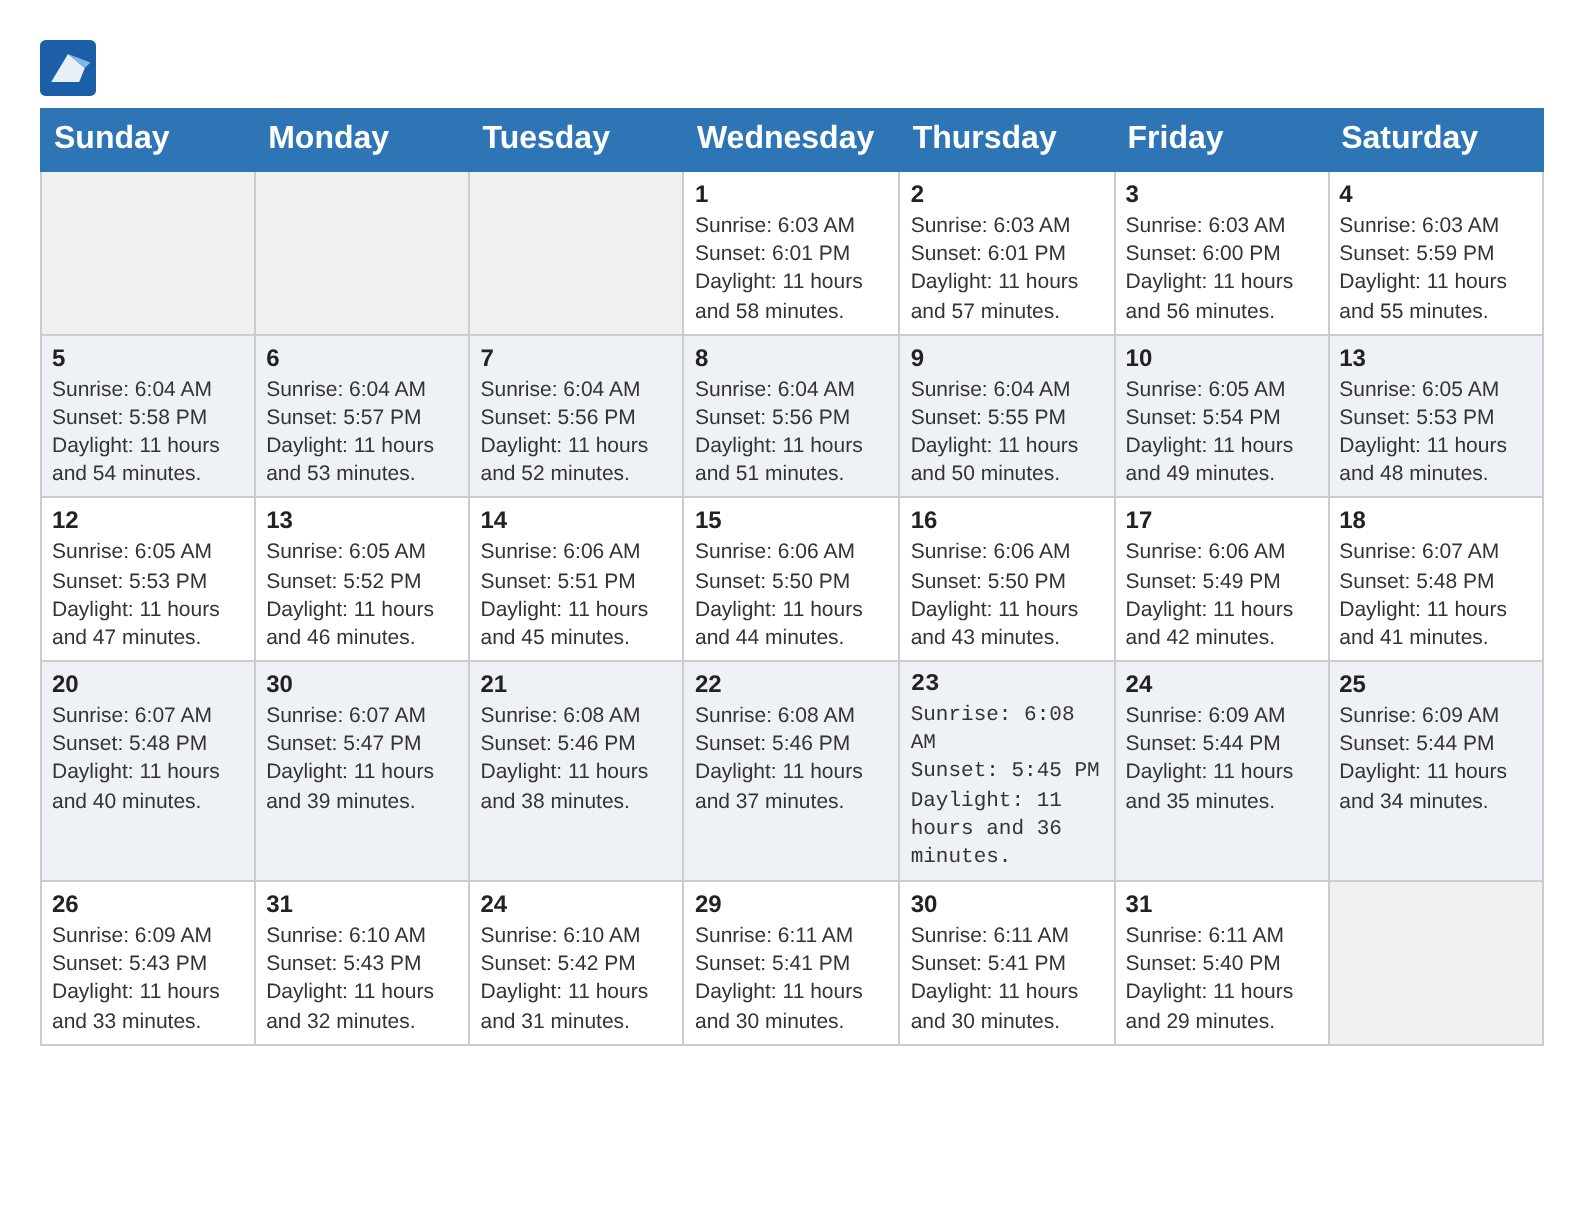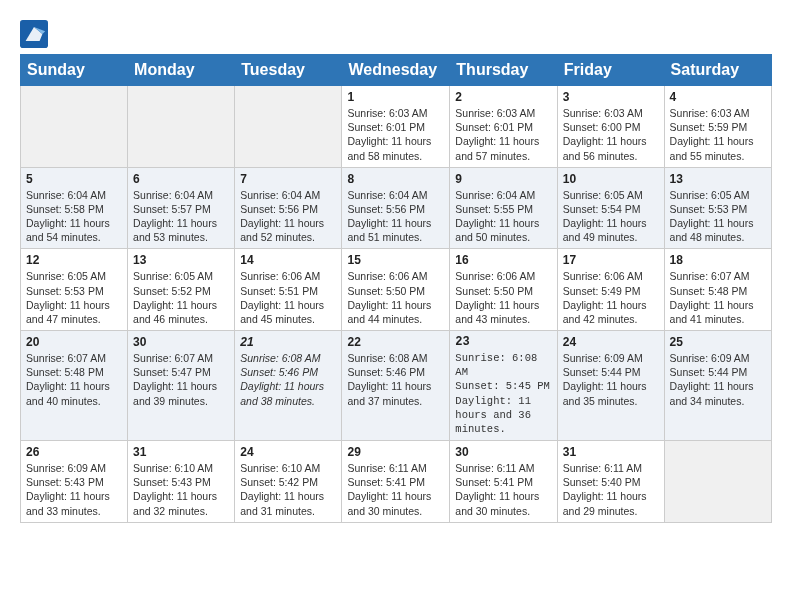--- a/index.html
+++ b/index.html
@@ -244,21 +244,21 @@
           <div class="day-info" style="white-space: pre-line;">Sunrise: 6:07 AM
 Sunset: 5:48 PM
 Daylight: 11 hours and 40 minutes.</div>
         </td>
         <td style="background: rgb(238, 242, 247);">
           <span class="day-number">30</span>
           <div class="day-info" style="white-space: pre-line;">Sunrise: 6:07 AM
 Sunset: 5:47 PM
 Daylight: 11 hours and 39 minutes.</div>
         </td>
-        <td style="background: rgb(238, 242, 247); font-style: italic;">
+        <td style="background: rgb(238, 242, 247);">
           <span class="day-number">21</span>
           <div class="day-info" style="white-space: pre-line;">Sunrise: 6:08 AM
 Sunset: 5:46 PM
 Daylight: 11 hours and 38 minutes.</div>
         </td>
         <td style="background: rgb(238, 242, 247);">
           <span class="day-number">22</span>
           <div class="day-info" style="white-space: pre-line;">Sunrise: 6:08 AM
 Sunset: 5:46 PM
 Daylight: 11 hours and 37 minutes.</div>

